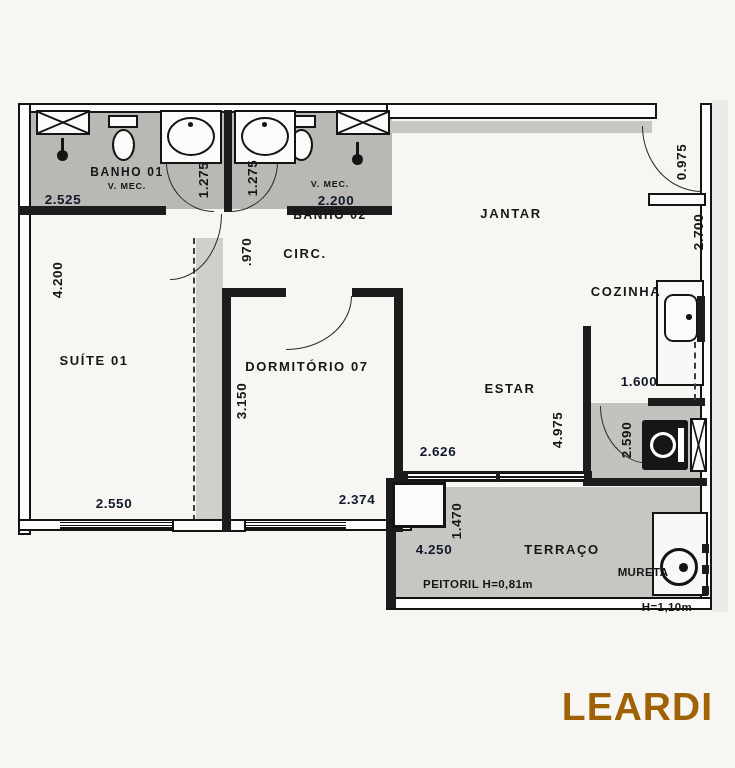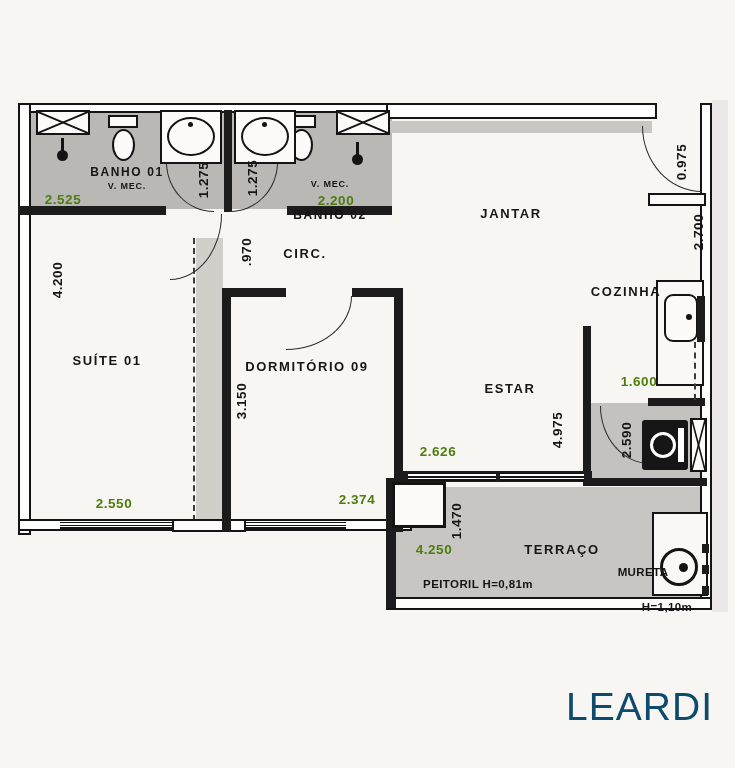--- a/index.html
+++ b/index.html
@@ -23,35 +23,35 @@
       #fff calc(50% + .8px) calc(100% - 1.5px),
       #141414 calc(100% - 1.5px) 100%);}
   
   .arc{position:absolute;box-sizing:border-box;border:0 solid #2a2a2a;}
   .arc.bl{border-left:1.6px solid #2a2a2a;border-bottom:1.6px solid #2a2a2a;border-bottom-left-radius:100% 100%;}
   .arc.br{border-right:1.6px solid #2a2a2a;border-bottom:1.6px solid #2a2a2a;border-bottom-right-radius:100% 100%;}
   
   .lbl{position:absolute;transform:translate(-50%,-50%);font-size:13px;font-weight:700;
        letter-spacing:1.6px;white-space:nowrap;color:#151515;}
   .dim{position:absolute;transform:translate(-50%,-50%);font-size:13.5px;font-weight:700;
-       letter-spacing:.5px;white-space:nowrap;color:#4d7c0f;}
+       letter-spacing:.5px;white-space:nowrap;color:#0f172a;}
   .vdim{position:absolute;transform:translate(-50%,-50%) rotate(-90deg);font-size:13.5px;font-weight:700;
        letter-spacing:.5px;white-space:nowrap;color:#151515;}
   .tiny{font-size:9px;letter-spacing:.8px;}
   .note{position:absolute;transform:translate(-50%,-50%);font-size:11.5px;font-weight:700;
        letter-spacing:.4px;white-space:nowrap;color:#151515;}
   .fix{position:absolute;box-sizing:border-box;background:#fcfbf9;border:2px solid #141414;}
   .oval{position:absolute;box-sizing:border-box;border:2.5px solid #141414;border-radius:50%;background:#fcfbf9;}
   .dot{position:absolute;background:#141414;border-radius:50%;}
   .dash-v{position:absolute;border-left:2px dashed #3a3a3a;}
   .xbox svg{display:block;}
   
   .brand{position:absolute;right:22px;top:684px;text-align:right;line-height:1;}
   .brand-top{font-size:16.5px;font-weight:600;letter-spacing:2.6px;color:#2f7dc2;}
-  .brand-name{font-size:39px;font-weight:400;letter-spacing:1px;color:#0c4a6e;margin-top:3px;}
+  .brand-name{font-size:39px;font-weight:700;letter-spacing:1px;color:#a16207;margin-top:3px;}
 </style>
 </head>
 <body>
 
 <div class="abs" style="left:0;top:0;width:735px;height:768px;">
 
   <div class="abs" style="left:712px;top:100px;width:16px;height:512px;background:#e0dfdc;opacity:.55;"></div>
 
   <div class="floor" style="left:27px;top:110px;width:197px;height:99px;background:#b9b8b4;"></div>
   <div class="floor" style="left:232px;top:110px;width:160px;height:99px;background:#b9b8b4;"></div>
@@ -150,23 +150,23 @@
   <div class="wall" style="left:702px;top:544px;width:7px;height:9px;"></div>
   <div class="wall" style="left:702px;top:565px;width:7px;height:9px;"></div>
   <div class="wall" style="left:702px;top:586px;width:7px;height:9px;"></div>
 
   <div class="lbl" style="left:127px;top:172px;font-size:12px;">BANHO 01</div>
   <div class="lbl tiny" style="left:127px;top:186px;">V. MEC.</div>
   <div class="lbl" style="left:330px;top:171px;font-size:12px;margin-top:44px;">BANHO 02</div>
   <div class="lbl tiny" style="left:330px;top:184px;">V. MEC.</div>
   <div class="lbl" style="left:511px;top:213px;">JANTAR</div>
   <div class="lbl" style="left:626px;top:291px;">COZINHA</div>
-  <div class="lbl" style="left:107px;top:360px;">SUÍTE 01</div>
+  <div class="lbl" style="left:94px;top:360px;">SUÍTE 01</div>
   <div class="lbl" style="left:305px;top:253px;">CIRC.</div>
-  <div class="lbl" style="left:307px;top:366px;">DORMITÓRIO 09</div>
+  <div class="lbl" style="left:307px;top:366px;">DORMITÓRIO 07</div>
   <div class="lbl" style="left:503px;top:388px;margin-left:7px;">ESTAR</div>
   <div class="lbl" style="left:562px;top:549px;">TERRAÇO</div>
 
   <div class="dim" style="left:63px;top:199px;">2.525</div>
   <div class="vdim" style="left:203px;top:180px;">1.275</div>
   <div class="vdim" style="left:252px;top:178px;">1.275</div>
   <div class="dim" style="left:336px;top:200px;">2.200</div>
   <div class="vdim" style="left:681px;top:162px;">0.975</div>
   <div class="vdim" style="left:698px;top:232px;">2.700</div>
   <div class="vdim" style="left:57px;top:280px;">4.200</div>

